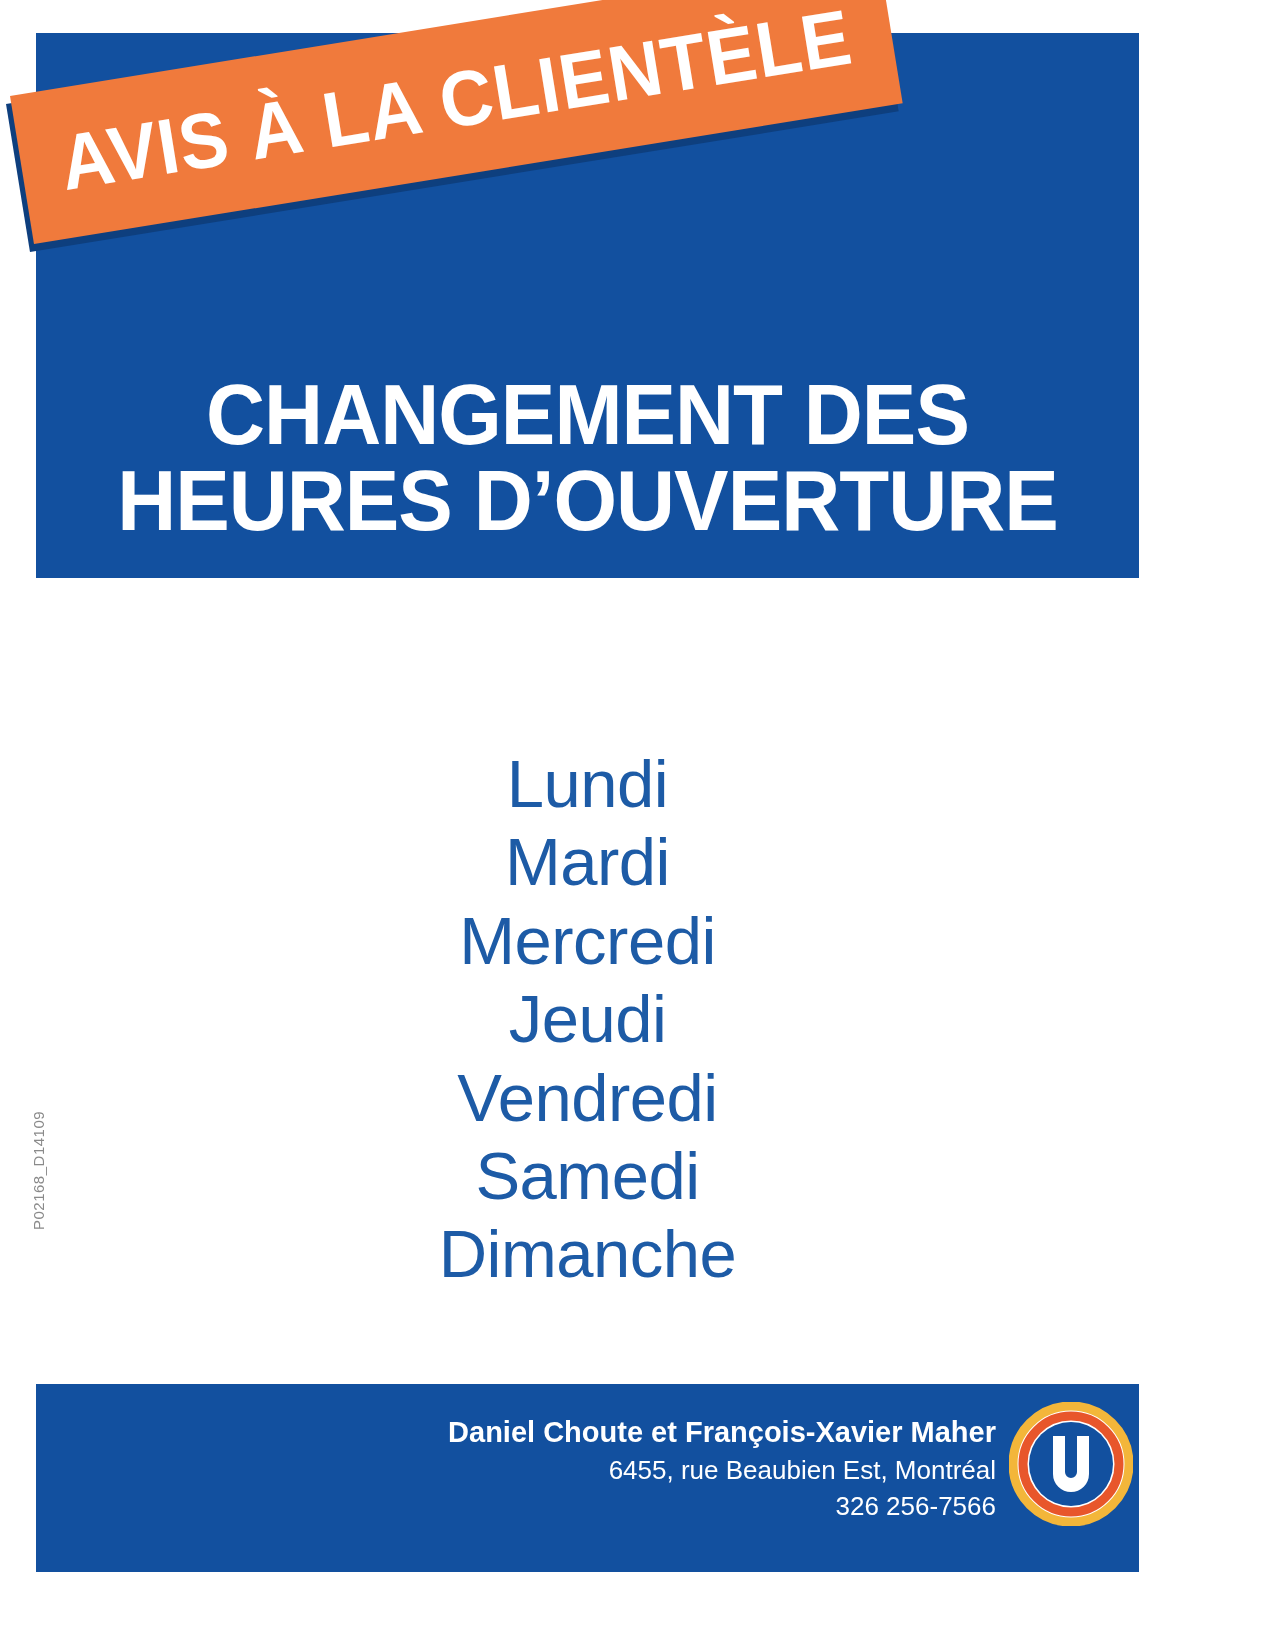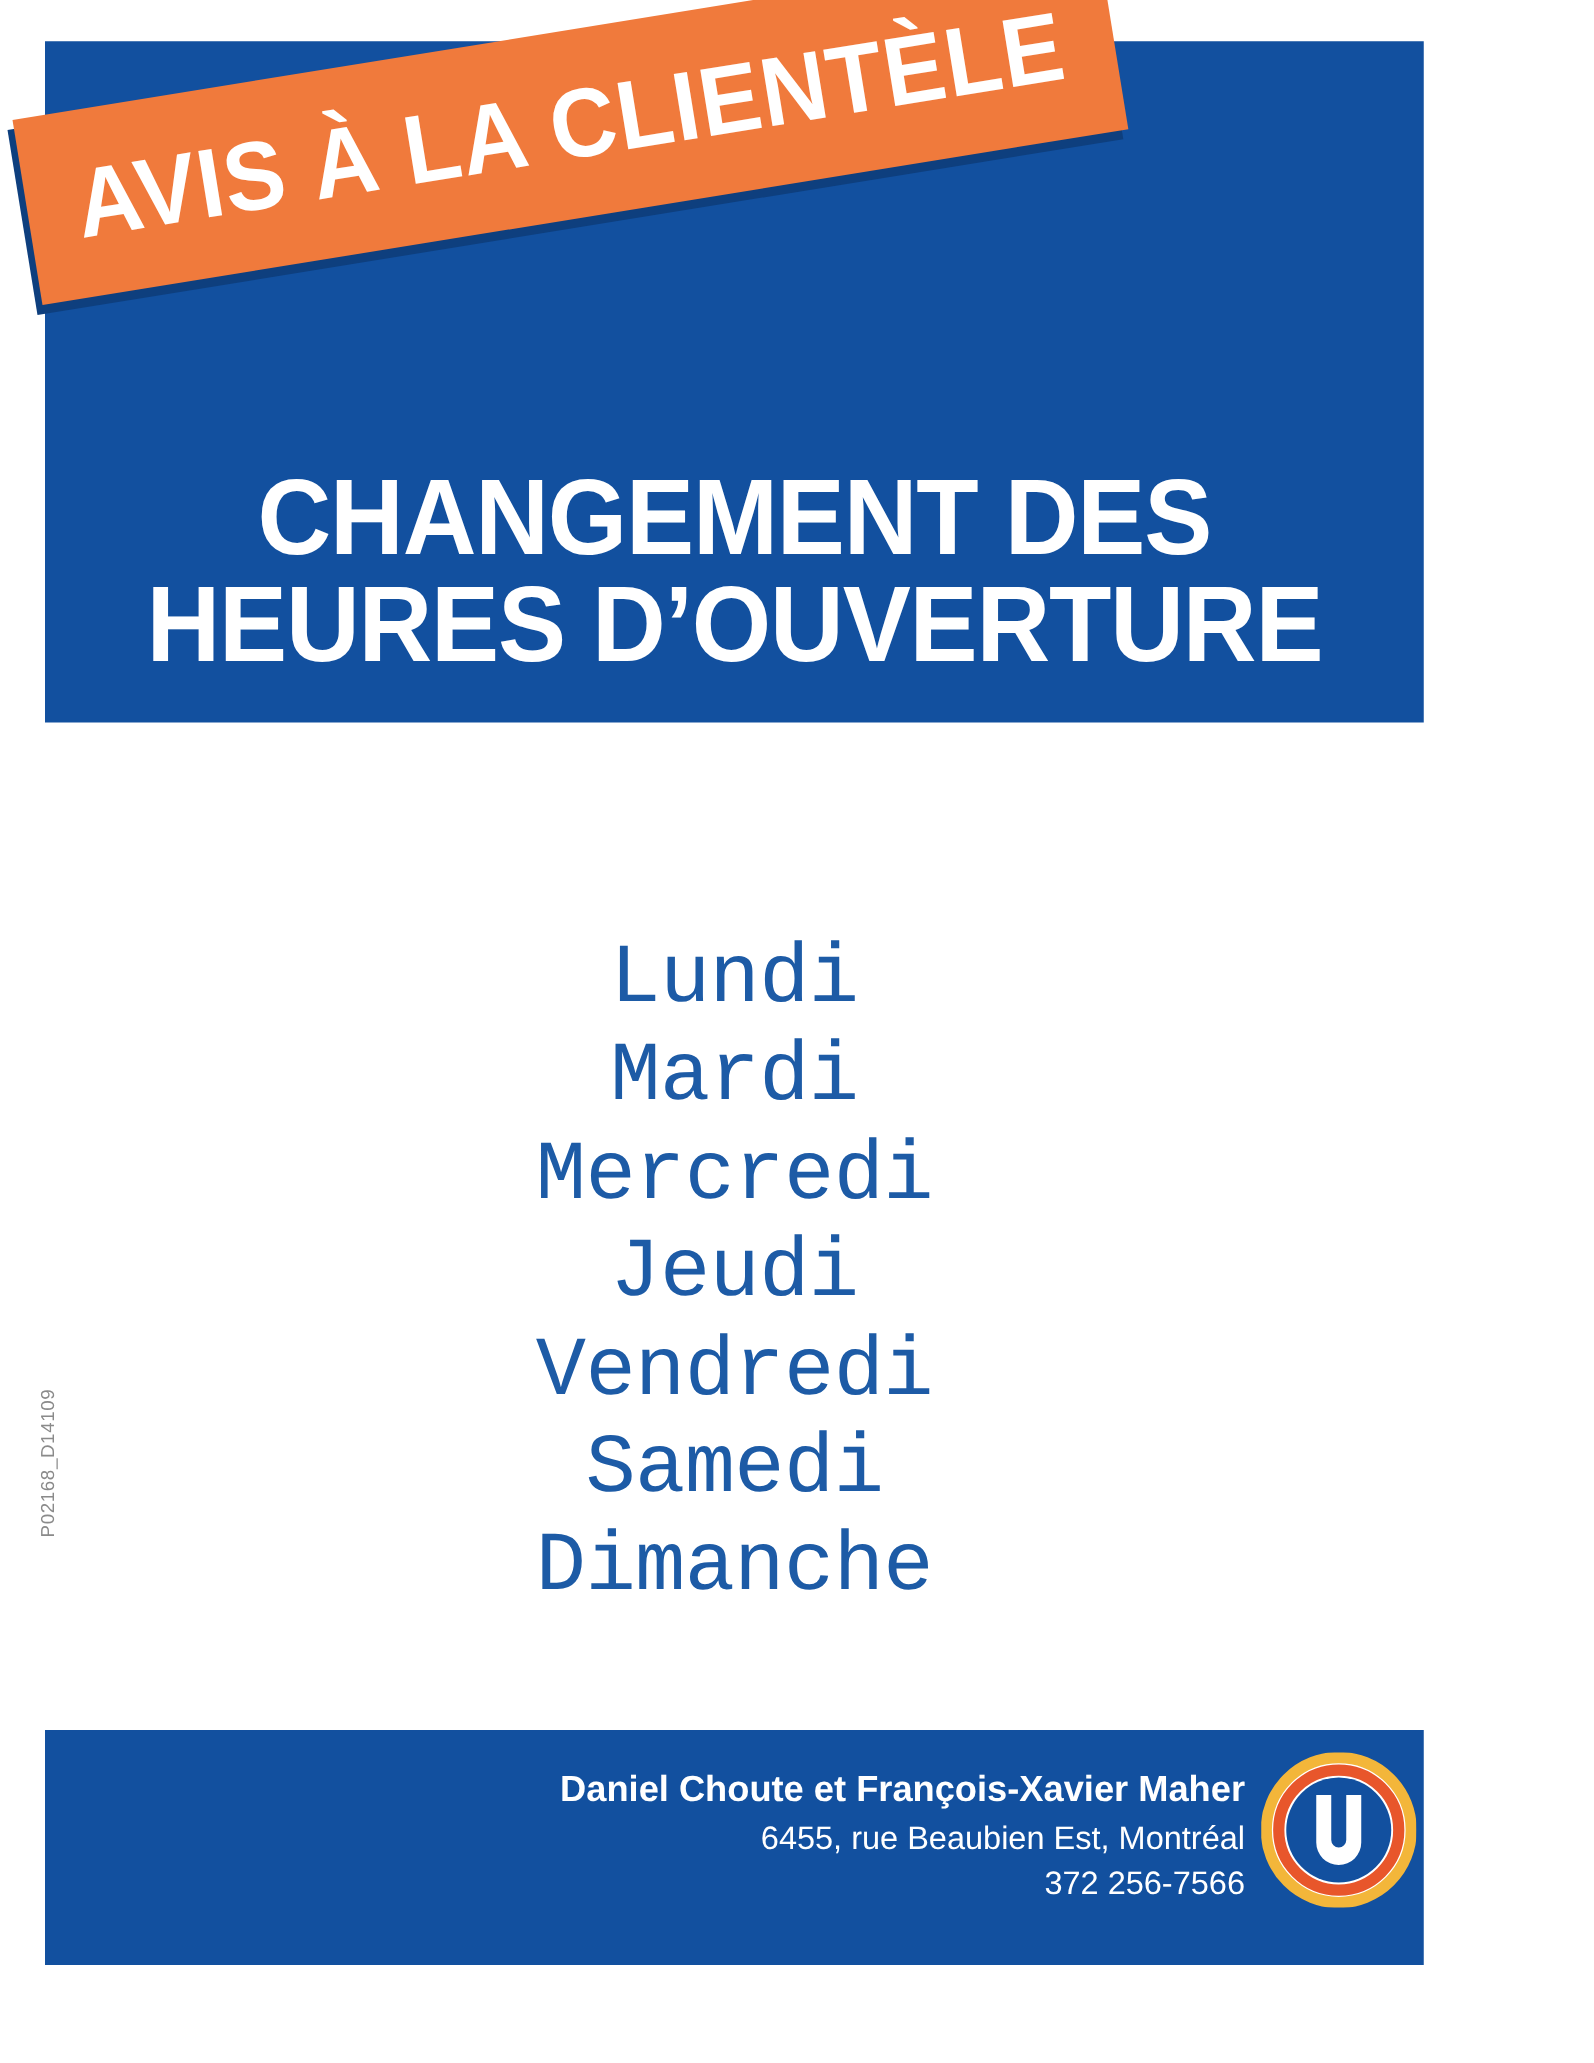--- a/index.html
+++ b/index.html
@@ -102,21 +102,21 @@
   
   .days {
     position: absolute;
     left: 36px;
     top: 745px;
     width: 1103px;
     text-align: center;
   }
   .day {
     color: #1D5BA6;
-    font-family: Liberation Mono, monospace;
+    font-family: Liberation Sans, sans-serif;
     font-weight: normal;
     font-size: 67px;
     line-height: 1.17;
     letter-spacing: -0.5px;
   }
 
   
   .side-code {
     position: absolute;
     left: 30px;
@@ -210,21 +210,21 @@
     <div class="day">Dimanche</div>
   </div>
 
   <div class="side-code">P02168_D14109</div>
 
   <div class="footer-block"></div>
 
   <div class="footer-text">
     <div class="footer-name">Daniel Choute et François-Xavier Maher</div>
     <div class="footer-addr">6455, rue Beaubien Est, Montréal</div>
-    <div class="footer-phone">372 256-7566</div>
+    <div class="footer-phone">326 256-7566</div>
   </div>
 
   <div class="logo">
     <svg width="124" height="124" viewBox="0 0 124 124" xmlns="http://www.w3.org/2000/svg">
       <circle cx="62" cy="62" r="60" fill="#ffffff"></circle>
       <circle cx="62" cy="62" r="58" fill="none" stroke="#F3B63A" stroke-width="9"></circle>
       <circle cx="62" cy="62" r="48" fill="none" stroke="#E8562B" stroke-width="9"></circle>
       <circle cx="62" cy="62" r="42" fill="#12509F"></circle>
       <path d="M44 34 H56 V70 a6 6 0 0 0 12 0 V34 H80 V72 a18 18 0 0 1 -36 0 Z" fill="#ffffff"></path>
     </svg>

